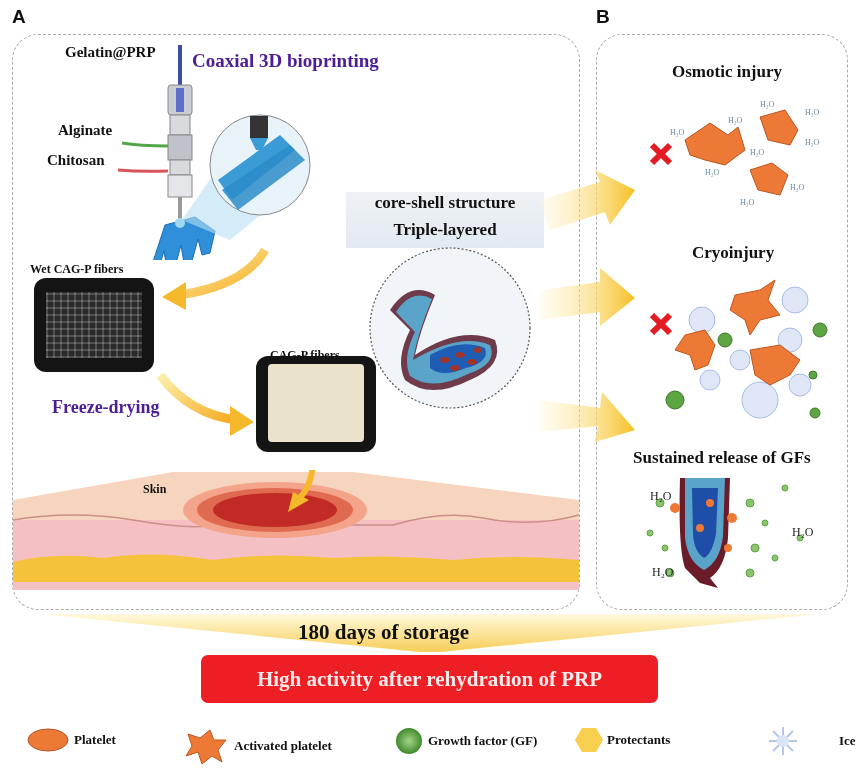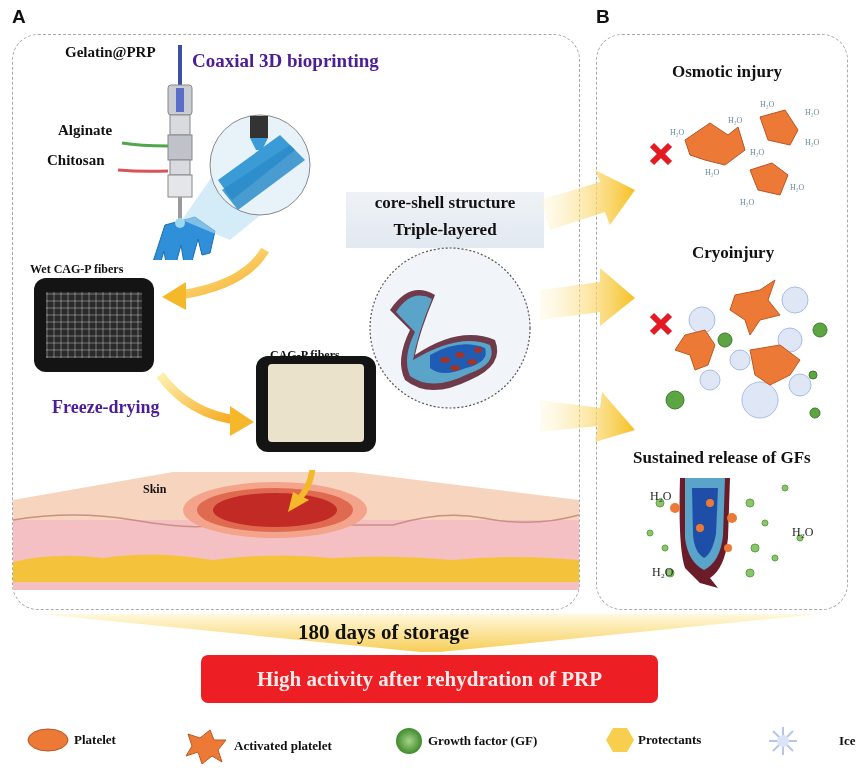--- a/index.html
+++ b/index.html
@@ -244,21 +244,21 @@
       <defs>
         <radialGradient id="gf">
           <stop offset="0" stop-color="#a6d48a"></stop>
           <stop offset="1" stop-color="#3f8a2b"></stop>
         </radialGradient>
       </defs>
       <circle cx="15" cy="15" r="13" fill="url(#gf)"></circle>
     </svg>
   <span class="legend-text">Growth factor (GF)</span>
 </div>
-<div class="legend-item" style="left:606px;">
+<div class="legend-item" style="left:575px;">
   <svg width="28" height="28">
       <polygon points="7,2 21,2 28,14 21,26 7,26 0,14" fill="#f8ce4e"></polygon>
     </svg>
   <span class="legend-text">Protectants</span>
 </div>
 <div class="legend-item" style="left:768px;gap:41px;">
   <svg width="30" height="30">
     <g stroke="#b5c6ea" stroke-width="2">
         <line x1="15" y1="1" x2="15" y2="29"></line>
         <line x1="1" y1="15" x2="29" y2="15"></line>

